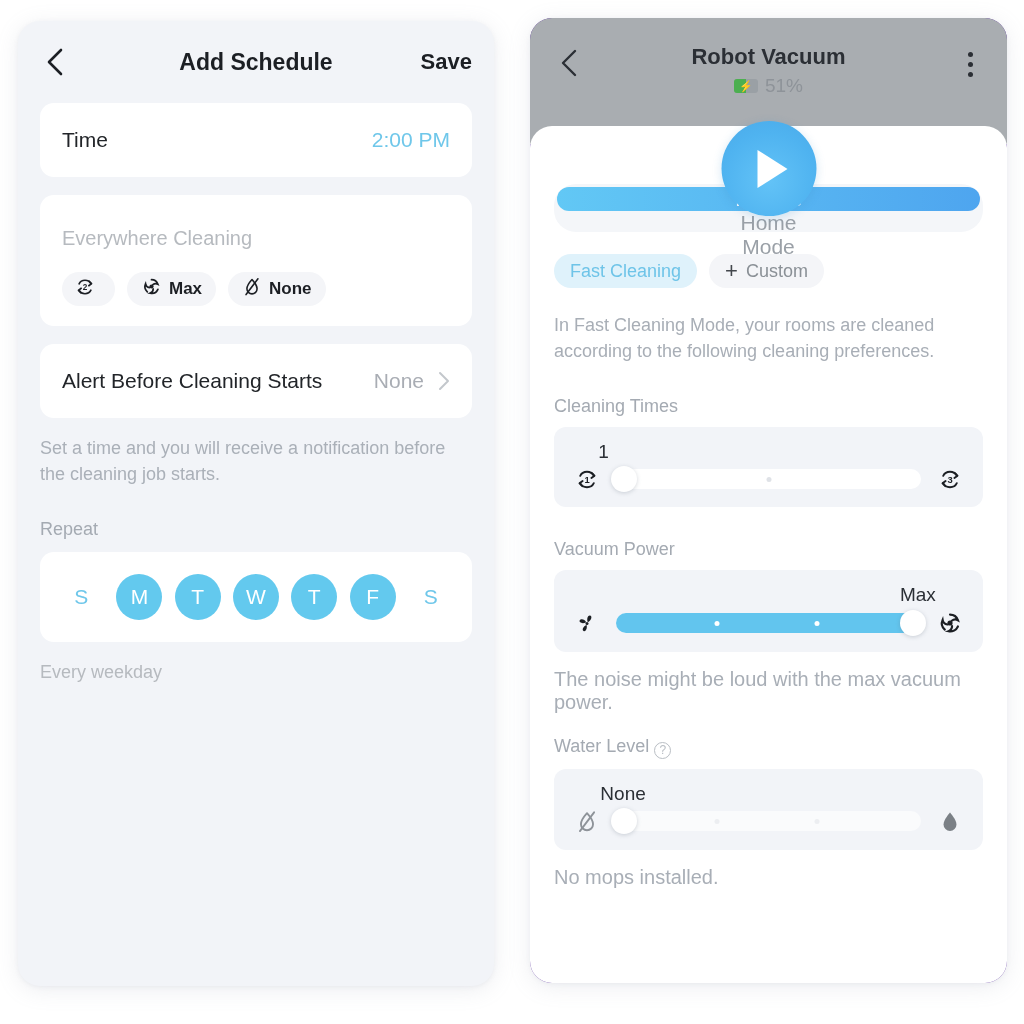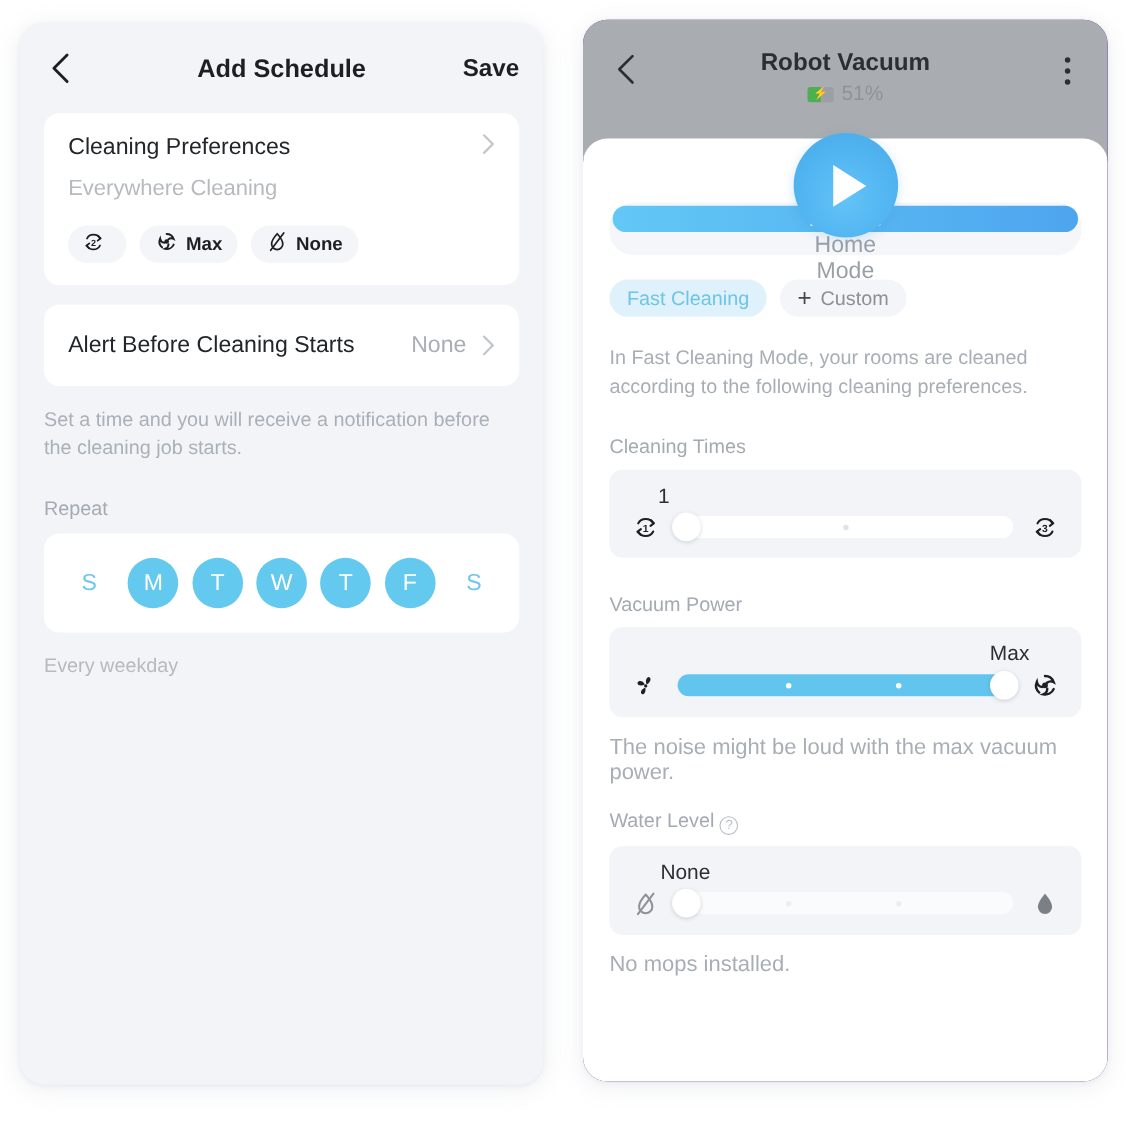--- a/index.html
+++ b/index.html
@@ -271,30 +271,28 @@
     <div class="l-header">
       <div class="back-chev">
         <svg width="22" height="30" viewBox="0 0 22 30" fill="none">
           <path d="M17 3 L5 15 L17 27" stroke="#1c1f24" stroke-width="2.6" stroke-linecap="round" stroke-linejoin="round"></path>
         </svg>
       </div>
       <div class="l-title">Add Schedule</div>
       <div class="l-save">Save</div>
     </div>
 
+    <div class="card">
+      <div class="row">
+        <span class="row-label">Time</span>
+        <span class="row-value-accent">2:00 PM</span>
+      </div>
+    </div>
 
     <div class="card pref-card">
-      <div class="pref-head">
-        <span class="pref-title">Cleaning Preferences</span>
-        <span class="pref-chev">
-          <svg width="12" height="20" viewBox="0 0 12 20" fill="none">
-            <path d="M2 2 L10 10 L2 18" stroke="#c3c7cc" stroke-width="2" stroke-linecap="round" stroke-linejoin="round"></path>
-          </svg>
-        </span>
-      </div>
       <div class="pref-sub">Everywhere Cleaning</div>
 
       <div class="chips">
         <div class="chip icon-only">
           <span>
             <svg width="22" height="20" viewBox="0 0 24 22" fill="none">
               <path d="M5.5 7.5 A7 6.2 0 0 1 18.5 7.5" stroke="#1c1f24" stroke-width="1.8" stroke-linecap="round"></path>
               <path d="M18.5 14.5 A7 6.2 0 0 1 5.5 14.5" stroke="#1c1f24" stroke-width="1.8" stroke-linecap="round"></path>
               <path d="M16.4 4.6 L19.2 7.3 L16.2 9.6" stroke="#1c1f24" stroke-width="1.8" stroke-linecap="round" stroke-linejoin="round" fill="none"></path>
               <path d="M7.6 17.4 L4.8 14.7 L7.8 12.4" stroke="#1c1f24" stroke-width="1.8" stroke-linecap="round" stroke-linejoin="round" fill="none"></path>

